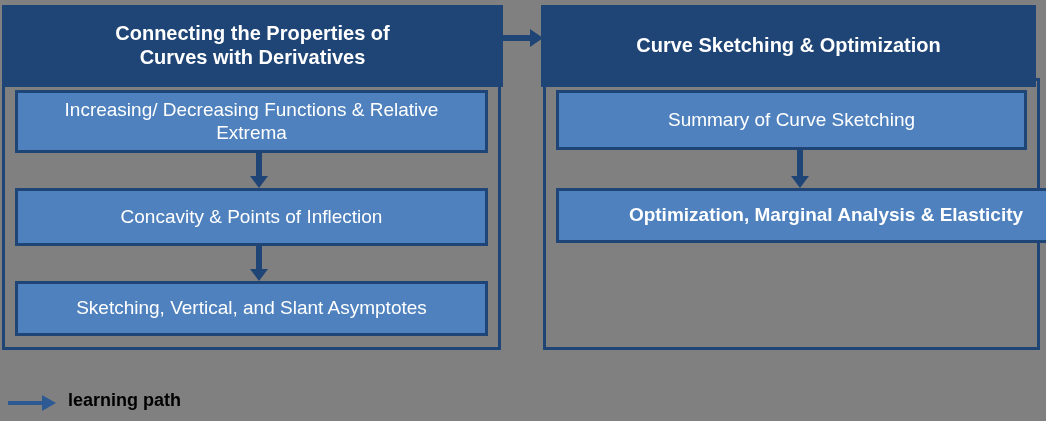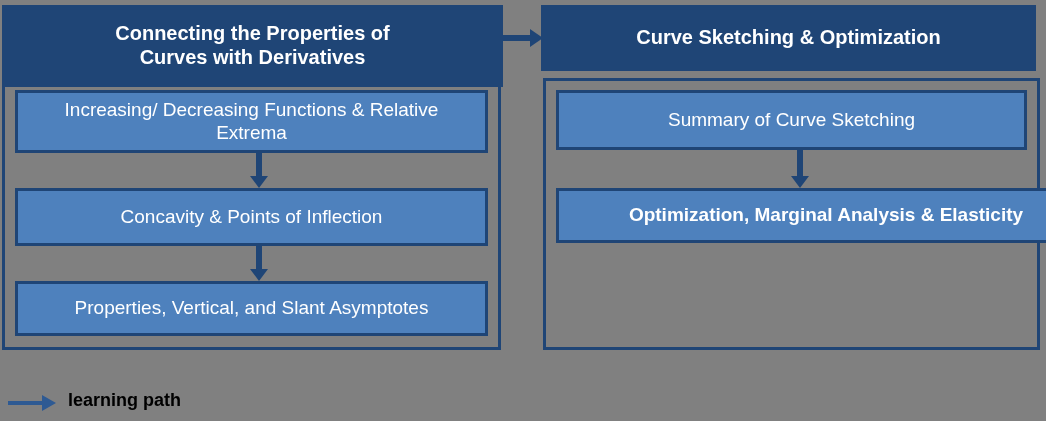--- a/index.html
+++ b/index.html
@@ -29,21 +29,21 @@
     justify-content: center;
     text-align: center;
     color: #FFFFFF;
     font-weight: bold;
     font-size: 20px;
     line-height: 1.18;
     box-sizing: border-box;
     padding: 2px 10px;
   }
   #header-left  { left: 2px;   top: 5px; width: 501px; height: 82px; }
-  #header-right { left: 541px; top: 5px; width: 495px; height: 66px; }
+  #header-right { left: 541px; top: 5px; width: 495px; height: 82px; }
 
   
   .group-box {
     position: absolute;
     border: 3px solid #1F4576;
     background: transparent;
     box-sizing: border-box;
   }
   #group-left  { left: 2px;   top: 78px; width: 499px; height: 272px; }
   #group-right { left: 543px; top: 78px; width: 497px; height: 272px; }
@@ -203,21 +203,21 @@
   <div id="topic-l-1" class="topic-box">
     <span>Concavity &amp; Points of Inflection</span>
   </div>
 
   <div id="varrow-l-1" class="v-arrow">
     <div class="shaft" style="height:27px;"></div>
     <div class="head"></div>
   </div>
 
   <div id="topic-l-2" class="topic-box">
-    <span>Properties, Vertical, and Slant Asymptotes</span>
+    <span>Sketching, Vertical, and Slant Asymptotes</span>
   </div>
 
   <div id="group-right" class="group-box"></div>
 
   <div id="topic-r-0" class="topic-box">
     <span>Summary of Curve Sketching</span>
   </div>
 
   <div id="varrow-r-0" class="v-arrow">
     <div class="shaft" style="height:29px;"></div>

